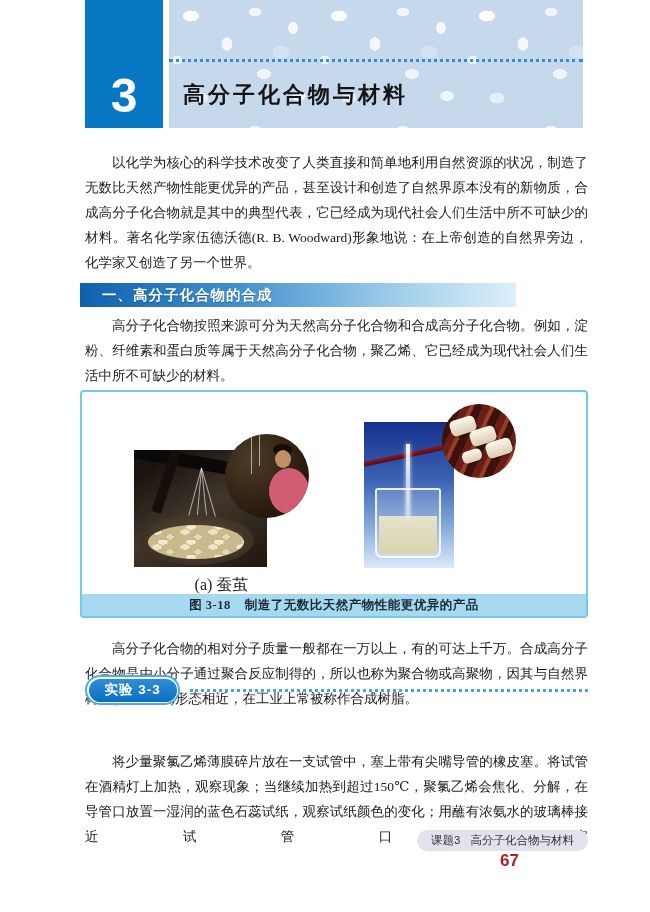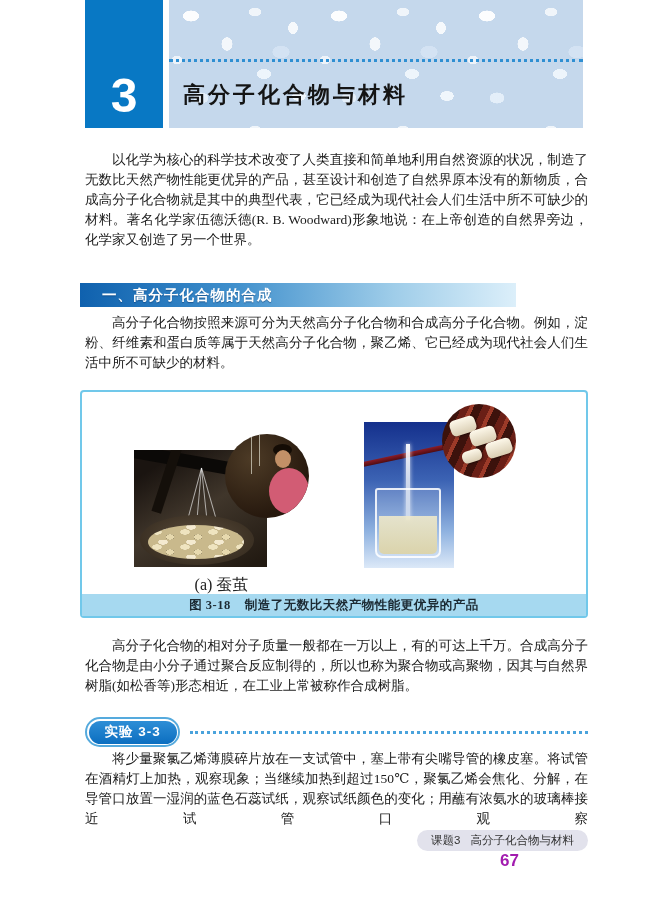--- a/index.html
+++ b/index.html
@@ -38,21 +38,21 @@
     border-top:3px dotted #2f8fd2;
   }
   .chapter-title{
     position:absolute;left:183px;top:80px;
     font-family:"Liberation Sans",sans-serif;font-weight:bold;
     font-size:22px;letter-spacing:3px;color:#141414;
   }
   
   .para{
     position:absolute;left:85px;width:503px;
-    font-size:13.5px;line-height:20px;text-align:justify;
+    font-size:13.5px;line-height:25px;text-align:justify;
     text-indent:2em;margin:0;
   }
   .para-intro{top:150px;}
   .para-sec1 {top:313px;}
   .para-after{top:636px;}
   
   .section-bar{
     position:absolute;left:80px;top:283px;width:436px;height:24px;
     background:linear-gradient(90deg,#0f61ae 0%,#3f8fcc 35%,#9fcde9 72%,#dceffa 100%);
     display:flex;align-items:center;
@@ -145,21 +145,21 @@
   .label-a{left:52px;top:183px;width:175px;}
   .label-b{left:252px;top:186px;width:150px;}
   .figure-caption{
     position:absolute;left:0;right:0;bottom:0;height:22px;background:#a6d9f0;
     display:flex;align-items:center;justify-content:center;
     font-size:12.5px;color:#1c2a33;font-weight:bold;letter-spacing:.5px;
   }
   .figure-caption .cap-num{margin-right:14px;}
   
   .exp-header{
-    position:absolute;left:85px;top:718px;width:503px;height:28px;
+    position:absolute;left:85px;top:676px;width:503px;height:28px;
     display:flex;align-items:center;
   }
   .exp-pill-outer{
     border:2px solid #55aadd;border-radius:16px;padding:1.5px;background:#ffffff;
   }
   .exp-pill{
     background:linear-gradient(180deg,#2e8ed6,#0b6ec0);
     border-radius:12px;padding:2px 16px 3px 16px;
     color:#ffffff;font-family:"Liberation Sans",sans-serif;
     font-weight:bold;font-size:13.5px;letter-spacing:1px;white-space:nowrap;
@@ -171,21 +171,21 @@
     position:absolute;right:62px;top:830px;display:flex;align-items:center;flex-direction:column;
   }
   .footer-pill{
     background:#e2e2ec;border-radius:11px;padding:3px 14px;
     font-family:"Liberation Sans",sans-serif;font-size:11.5px;color:#333;
     display:flex;align-items:center;
   }
   .footer-pill .lesson{margin-right:10px;}
   .footer-page{
     margin-left:14px;font-family:"Liberation Sans",sans-serif;
-    font-weight:bold;font-size:17px;color:#a21caf;
+    font-weight:bold;font-size:17px;color:#b91c1c;
   }
 </style>
 </head>
 <body>
 
 <div class="page">
 
   <div class="chapter-box">
     <div class="chapter-number">3</div>
   </div>

